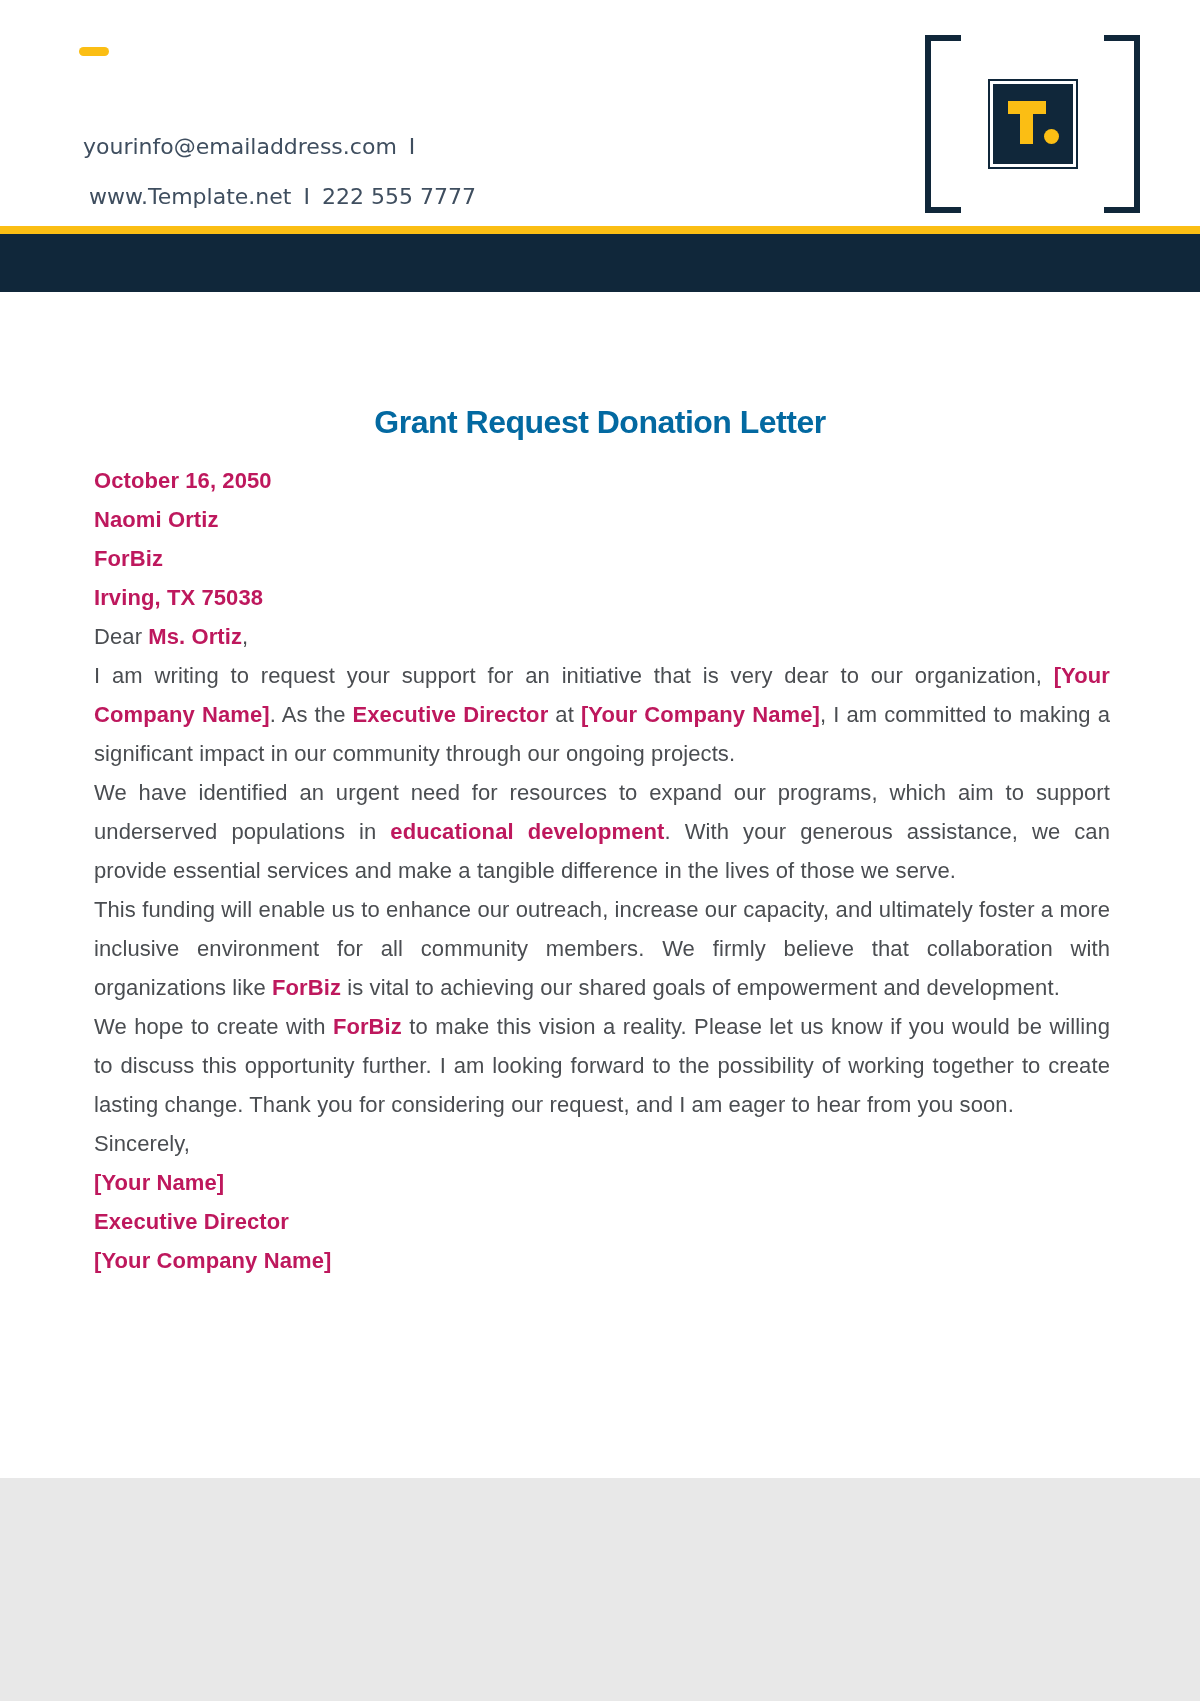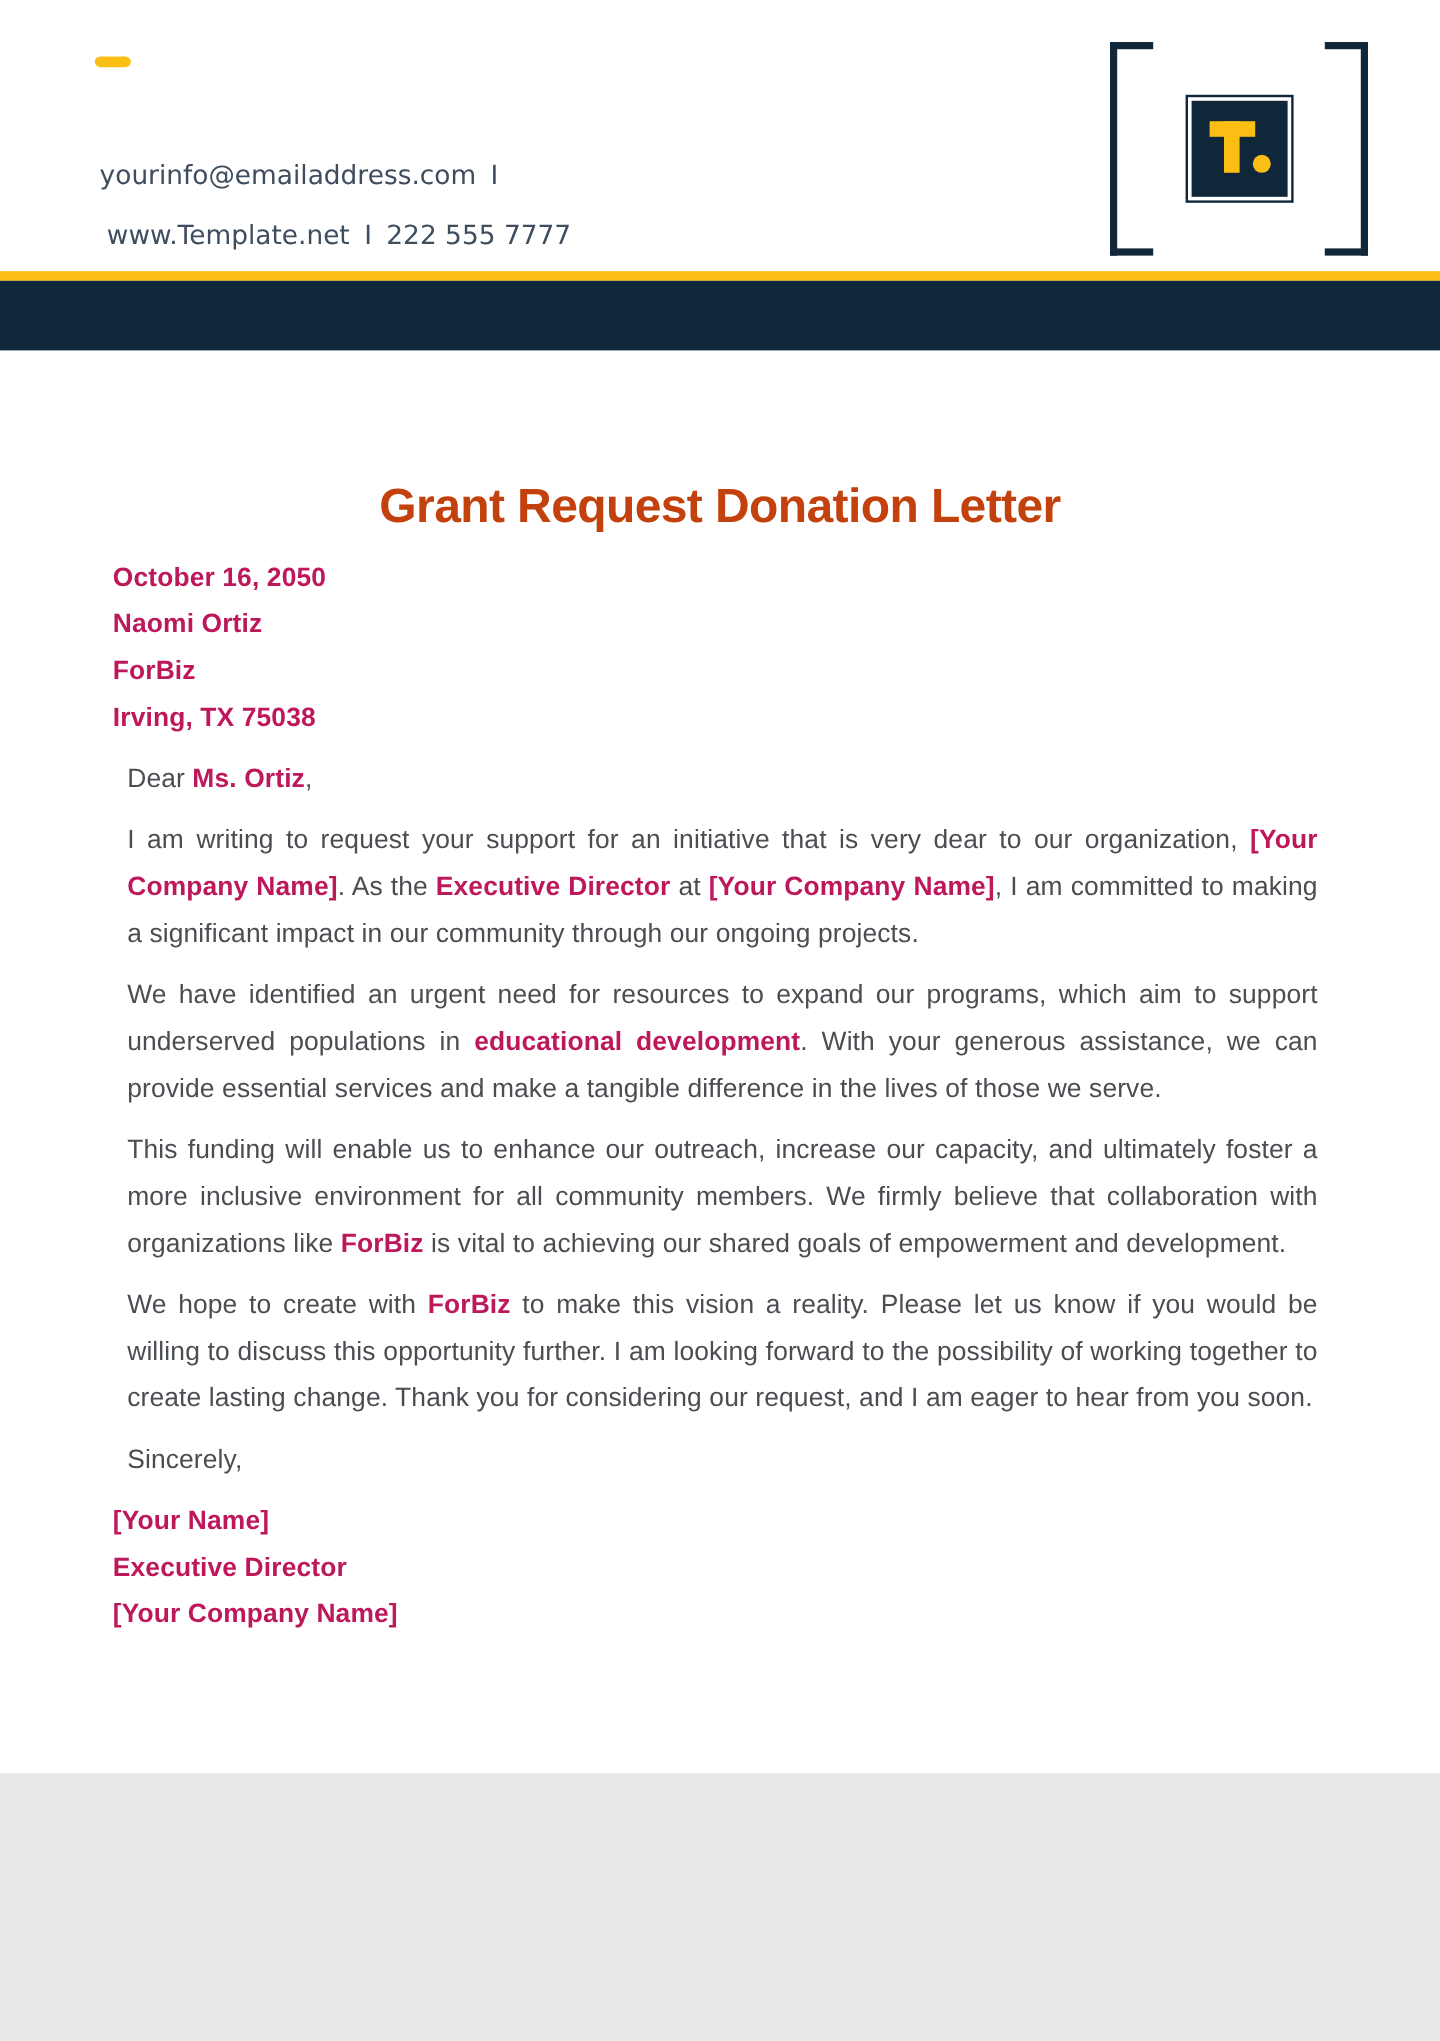--- a/index.html
+++ b/index.html
@@ -44,33 +44,33 @@
   .logo-t-stem { position: absolute; left: 27px; top: 17px; width: 13px; height: 43px; background: #FBBE14; }
   .logo-dot    { position: absolute; left: 51px; top: 45px; width: 15px; height: 15px; border-radius: 50%; background: #FBBE14; }
 
   .bar-yellow { position: absolute; left: 0; right: 0; top: 226px; height: 8px;  background: #FBBE14; }
   .bar-navy   { position: absolute; left: 0; right: 0; top: 234px; height: 58px; background: #10273A; }
 
   
   .title {
     position: absolute; left: 0; right: 0; top: 398px;
     text-align: center;
-    font-size: 40px; line-height: 48px; font-weight: 700;
+    font-size: 32px; line-height: 48px; font-weight: 700;
     letter-spacing: -0.5px;
-    color: #c2410c;
+    color: #0369a1;
   }
 
   
   .body {
     position: absolute; left: 94px; top: 461px; width: 1016px;
     font-size: 22px; line-height: 39px; letter-spacing: 0.1px;
     color: #4A4D51;
   }
   .body b, .addr-line, .sig-line { font-weight: 700; color: #be185d; }
-  .para { margin: 12px; text-align: justify; }
+  .para { margin: 0; text-align: justify; }
   .salutation, .closing { text-align: left; }
 
   
   .footer {
     position: absolute; left: 14px; right: 0; top: 1521px;
     text-align: center;
     font-size: 22px; line-height: 30px;
     color: #43464A;
   }
   .footer a { color: #4B3AF5; text-decoration: underline; }

